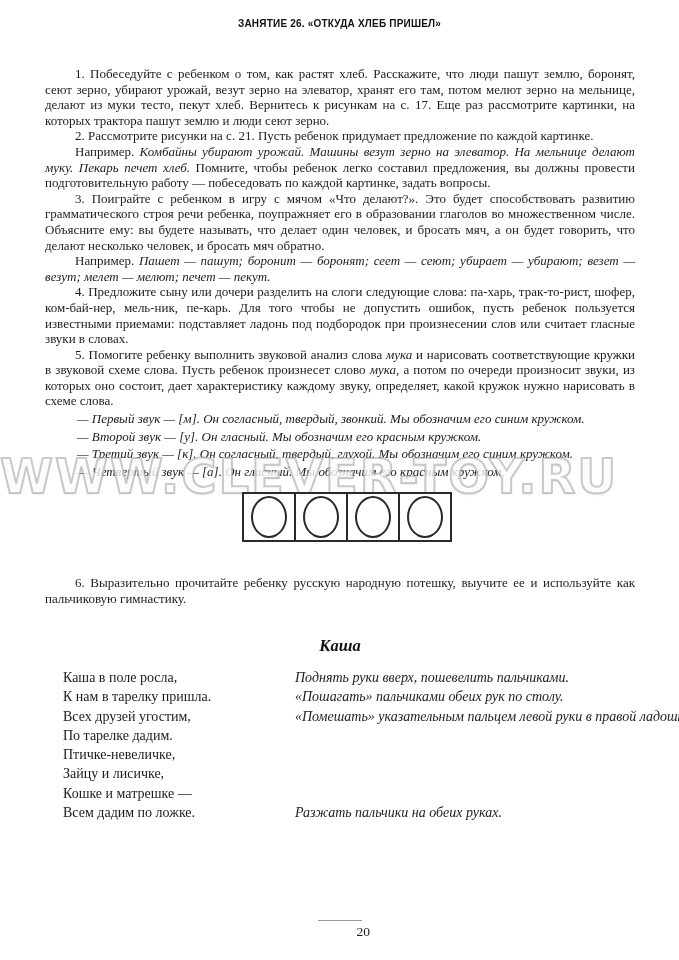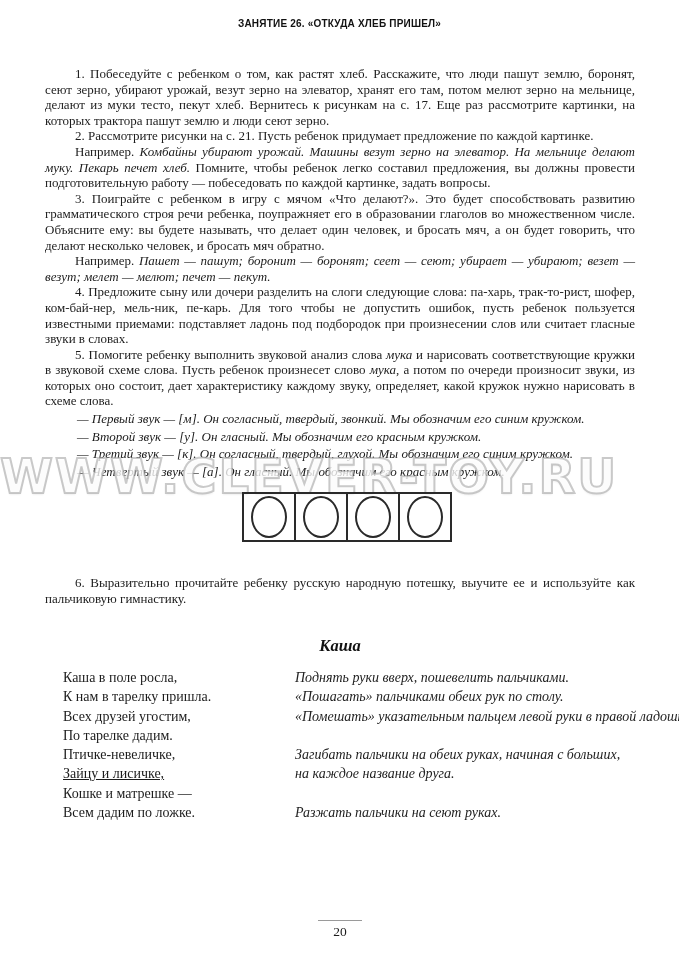--- a/index.html
+++ b/index.html
@@ -99,32 +99,32 @@
   }
   .poem-action {
     grid-column: 2;
     font-style: italic;
     font-size: 14px;
     line-height: 19.3px;
     white-space: nowrap;
     color: #222;
   }
   .gr1 { grid-row: 1; } .gr2 { grid-row: 2; } .gr3 { grid-row: 3; }
-  .gr4 { grid-row: 4; } .gr5 { grid-row: 5; } .gr6 { grid-row: 6; text-decoration: underline; }
+  .gr4 { grid-row: 4; } .gr5 { grid-row: 5; } .gr6 { grid-row: 6; }
   .gr7 { grid-row: 7; } .gr8 { grid-row: 8; }
   .gr5span { grid-row: 5 / span 2; white-space: normal; }
 
   .footer-rule {
     left: 318px; top: 920px;
     width: 44px; height: 1px;
     background: #9a9a9a;
   }
   .page-number {
     left: 310px; top: 924px; width: 60px;
-    text-align: center;
+    text-align: right;
     font-size: 13.5px;
   }
 </style>
 </head>
 <body>
 
 <div class="abs doc-title">ЗАНЯТИЕ 26. «ОТКУДА ХЛЕБ ПРИШЕЛ»</div>
 
 <div class="abs body-block" id="main-text">
   <p class="para"><span>1. Побеседуйте с ребенком о том, как растят хлеб. Расскажите, что люди пашут землю, боронят, сеют зерно, убирают урожай, везут зерно на элеватор, хранят его там, потом мелют зерно на мельнице, делают из муки тесто, пекут хлеб. Вернитесь к рисункам на с. 17. Еще раз рассмотрите картинки, на которых трактора пашут землю и люди сеют зерно.</span></p>
@@ -169,18 +169,17 @@
   <div class="poem-line gr3">Всех друзей угостим,</div>
   <div class="poem-line gr4">По тарелке дадим.</div>
   <div class="poem-line gr5">Птичке-невеличке,</div>
   <div class="poem-line gr6">Зайцу и лисичке,</div>
   <div class="poem-line gr7">Кошке и матрешке —</div>
   <div class="poem-line gr8">Всем дадим по ложке.</div>
 
   <div class="poem-action gr1">Поднять руки вверх, пошевелить пальчиками.</div>
   <div class="poem-action gr2">«Пошагать» пальчиками обеих рук по столу.</div>
   <div class="poem-action gr3">«Помешать» указательным пальцем левой руки в правой ладошке.</div>
-  <div class="poem-action gr5span">Загибать пальчики на обеих руках, начиная с больших, на каждое название друга.</div>
-  <div class="poem-action gr8">Разжать пальчики на сеют руках.</div>
+  <div class="poem-action gr8">Разжать пальчики на обеих руках.</div>
 </div>
 
 <div class="abs footer-rule"></div>
 <div class="abs page-number">20</div>
 
 </body></html>

